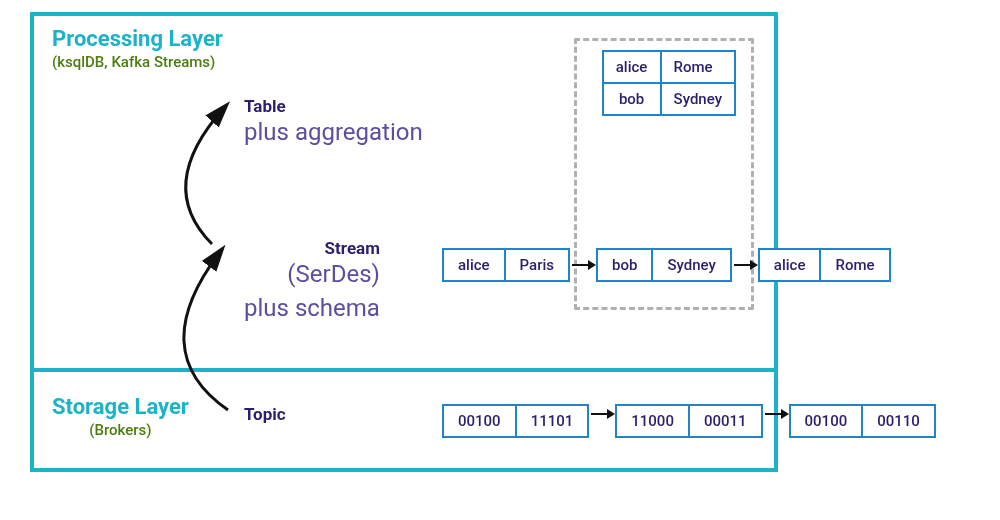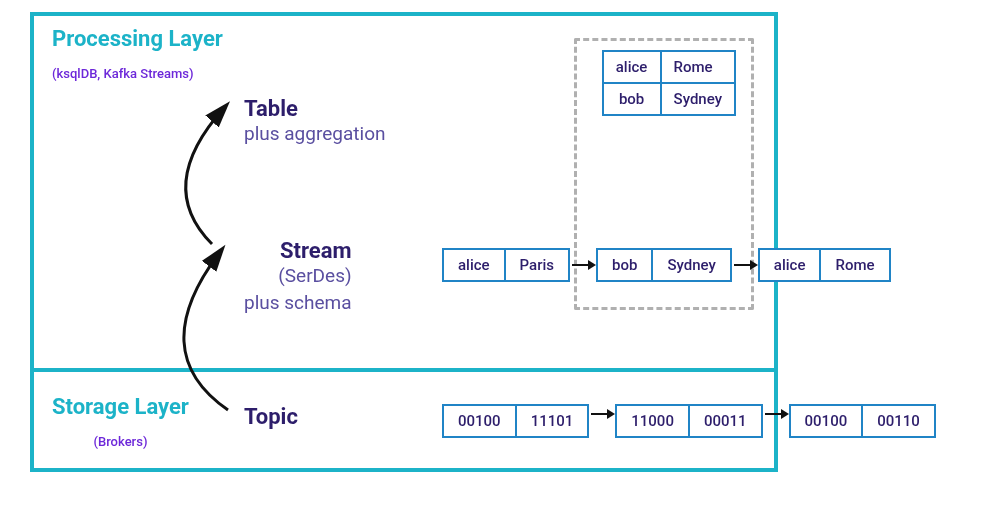--- a/index.html
+++ b/index.html
@@ -30,33 +30,33 @@
     }
     .layer-title {
       position: absolute;
       top: 10px;
       left: 18px;
       color: #1cb3c8;
       font-size: 22px;
       font-weight: 700;
     }
     .layer-subtitle {
-      color: #6d28d9;
-      font-size: 13px;
+      color: #4d7c0f;
+      font-size: 15px;
       font-weight: 500;
-      margin-top: 15px;
+      margin-top: 2px;
     }
     .concept-title {
       color: #2d1e6b;
-      font-size: 22px;
+      font-size: 17px;
       font-weight: 700;
     }
     .concept-sub {
       color: #5a4fa0;
-      font-size: 19px;
+      font-size: 24px;
       line-height: 1.4;
     }
     .table-concept { position: absolute; top: 80px; left: 210px; }
     .stream-concept { position: absolute; top: 222px; left: 210px; text-align: right; }
     .topic-concept { position: absolute; top: 32px; left: 210px; }
 
     .record-box {
       border: 2px solid #2084c6;
       display: inline-flex;
       background: #fff;

